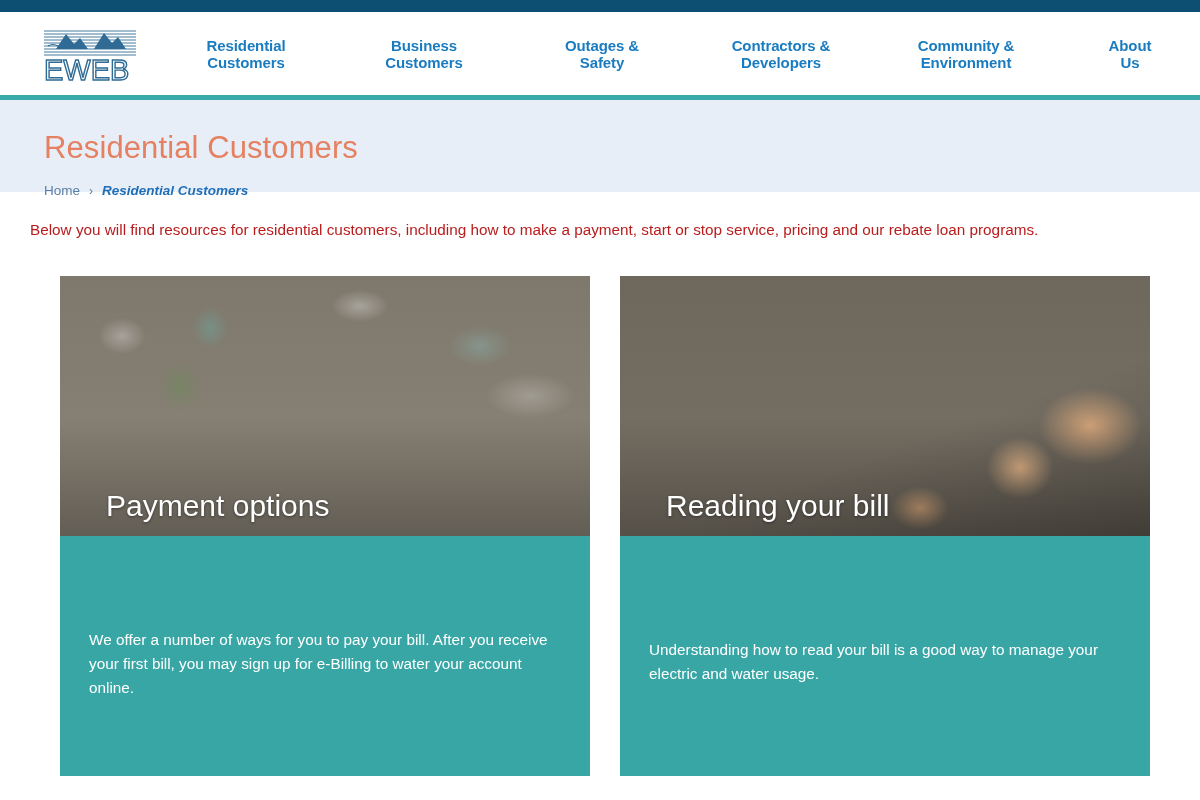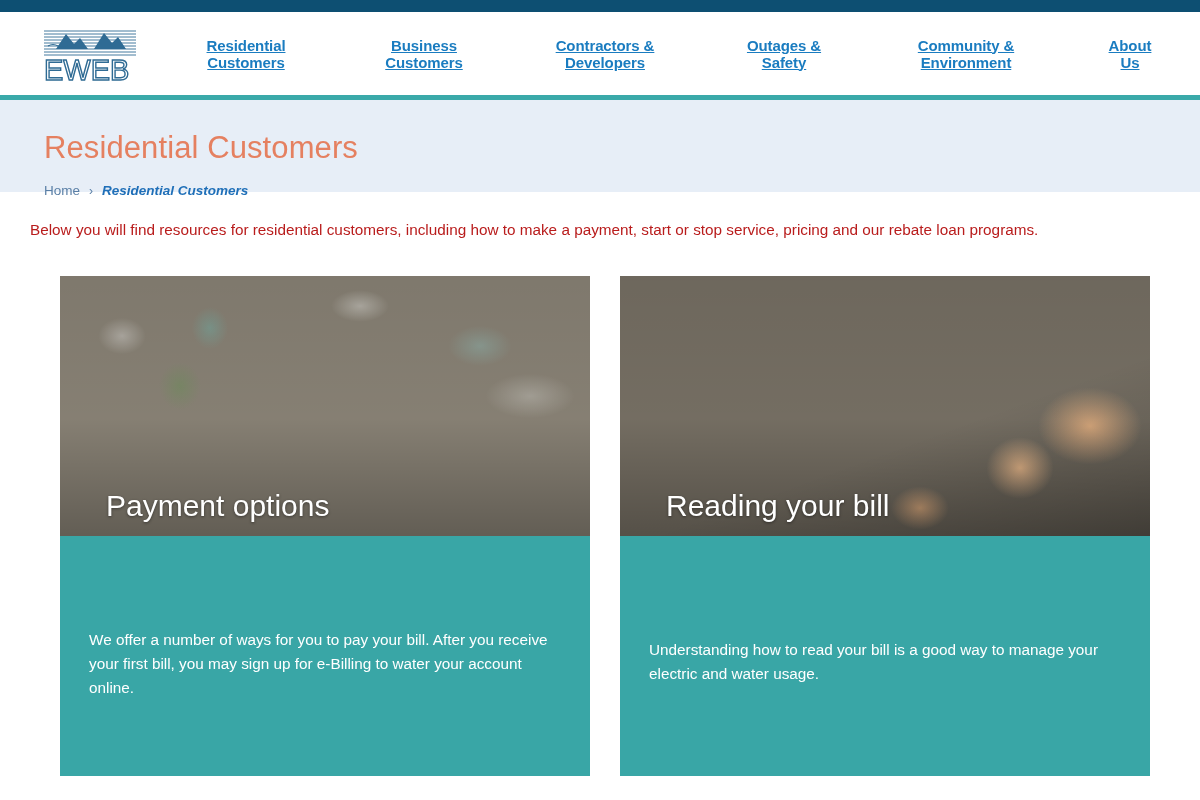--- a/index.html
+++ b/index.html
@@ -67,21 +67,21 @@
   }
 
   .nav-slot { width: 160px; display: flex; align-items: center; justify-content: center; }
   .nav-slot-1 { width: 176px; }
   .nav-slot-2 { width: 180px; }
   .nav-slot-3 { width: 182px; }
   .nav-slot-4 { width: 176px; }
   .nav-slot-5 { width: 188px; }
   .nav-slot-6 { width: 140px; }
 
-  .nav-line { display: block; white-space: nowrap; text-decoration: underline; }
+  .nav-line { display: block; white-space: nowrap; }
 
   
   .teal-divider {
     height: 5px;
     background: #3aa9a9;
     width: 100%;
   }
 
   
   .hero {
@@ -296,31 +296,31 @@
       </a>
     </div>
 
     <div class="nav-slot nav-slot-2">
       <a class="nav-item" href="#">
         <span class="nav-line">Business</span>
         <span class="nav-line">Customers</span>
       </a>
     </div>
 
+    <div class="nav-slot nav-slot-4">
+      <a class="nav-item" href="#">
+        <span class="nav-line">Outages &amp;</span>
+        <span class="nav-line">Safety</span>
+      </a>
+    </div>
+
     <div class="nav-slot nav-slot-3">
       <a class="nav-item" href="#">
         <span class="nav-line">Contractors &amp;</span>
         <span class="nav-line">Developers</span>
-      </a>
-    </div>
-
-    <div class="nav-slot nav-slot-4">
-      <a class="nav-item" href="#">
-        <span class="nav-line">Outages &amp;</span>
-        <span class="nav-line">Safety</span>
       </a>
     </div>
 
     <div class="nav-slot nav-slot-5">
       <a class="nav-item" href="#">
         <span class="nav-line">Community &amp;</span>
         <span class="nav-line">Environment</span>
       </a>
     </div>
 

